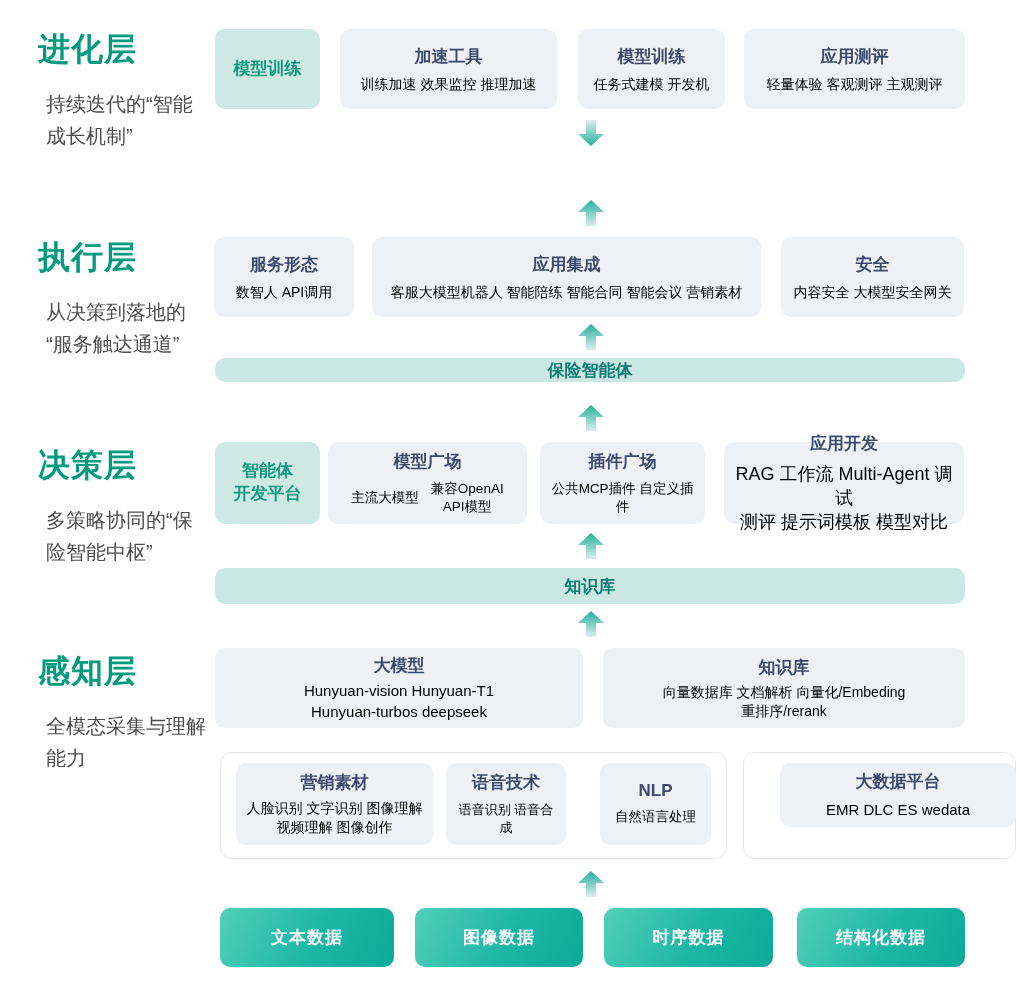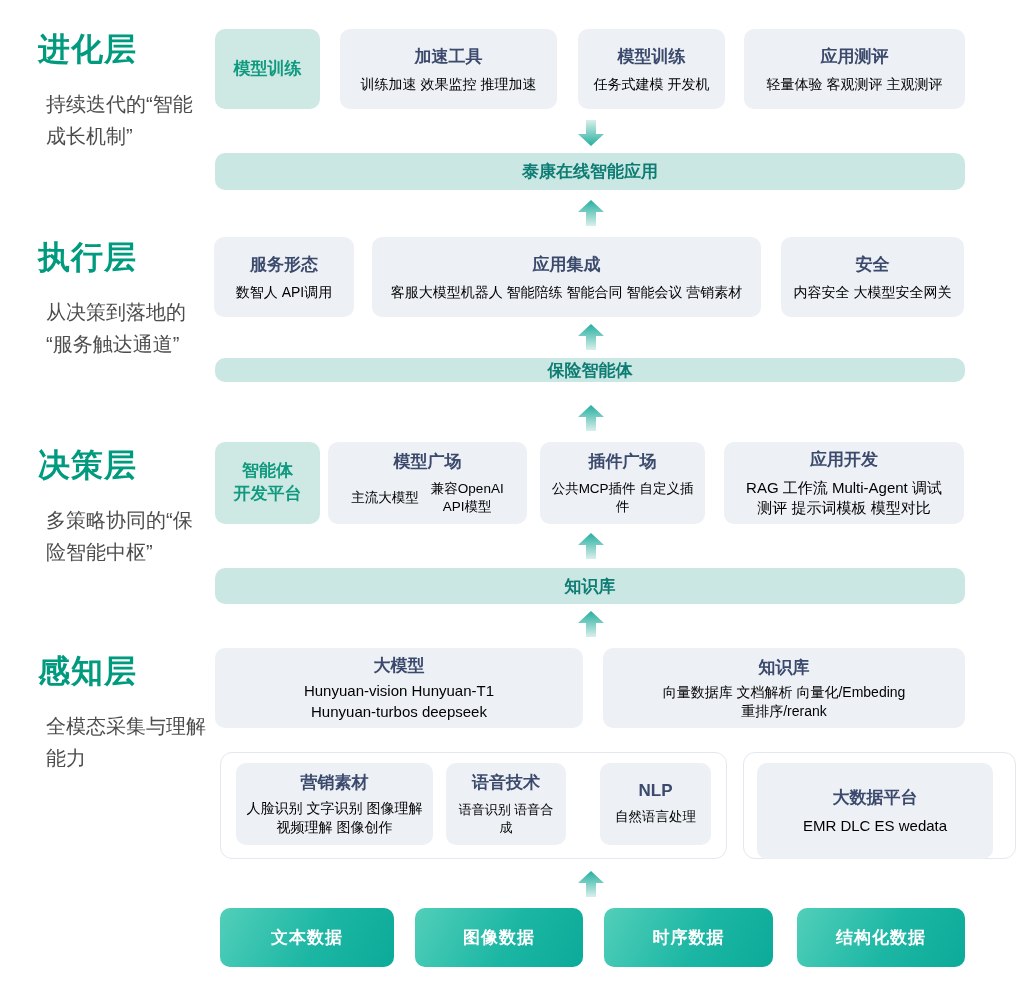--- a/index.html
+++ b/index.html
@@ -108,23 +108,20 @@
   </div>
   <div class="card" style="left:744px;top:29px;width:221px;height:80px;">
     <div class="t">应用测评</div>
     <div class="s">轻量体验 客观测评 主观测评</div>
   </div>
 
   <svg class="arrow" style="left:578px;top:120px;" viewBox="0 0 26 26">
     <path d="M13 26 L0 14 L8 14 L8 0 L18 0 L18 14 L26 14 Z" fill="url(#gDown)"></path>
   </svg>
 
-  <div class="band" style="top:153px;">
-    <div class="t">泰康在线智能应用</div>
-  </div>
 
   <svg class="arrow" style="left:578px;top:200px;" viewBox="0 0 26 26">
     <path d="M13 0 L26 12 L18 12 L18 26 L8 26 L8 12 L0 12 Z" fill="url(#gUp)"></path>
   </svg>
 
   <div class="card" style="left:214px;top:237px;width:140px;height:80px;">
     <div class="t">服务形态</div>
     <div class="s">数智人  API调用</div>
   </div>
   <div class="card" style="left:372px;top:237px;width:389px;height:80px;">
@@ -159,21 +156,21 @@
       <div class="s">兼容OpenAI
 API模型</div>
     </div>
   </div>
   <div class="card" style="left:540px;top:442px;width:165px;height:82px;">
     <div class="t">插件广场</div>
     <div class="s" style="font-size:13.5px;">公共MCP插件 自定义插件</div>
   </div>
   <div class="card" style="left:724px;top:442px;width:240px;height:82px;">
     <div class="t">应用开发</div>
-    <div class="s" style="font-size:15px;">RAG 工作流 Multi-Agent 调试
+    <div class="s" style="font-size:18px;">RAG 工作流 Multi-Agent 调试
 测评 提示词模板 模型对比</div>
   </div>
 
   <svg class="arrow" style="left:578px;top:533px;" viewBox="0 0 26 26">
     <path d="M13 0 L26 12 L18 12 L18 26 L8 26 L8 12 L0 12 Z" fill="url(#gUp)"></path>
   </svg>
 
   <div class="band" style="top:568px;height:36px;">
     <div class="t">知识库</div>
   </div>
@@ -202,21 +199,21 @@
 视频理解 图像创作</div>
   </div>
   <div class="card" style="left:446px;top:763px;width:120px;height:82px;">
     <div class="t">语音技术</div>
     <div class="s" style="font-size:13px;">语音识别 语音合成</div>
   </div>
   <div class="card" style="left:600px;top:763px;width:111px;height:82px;">
     <div class="t">NLP</div>
     <div class="s" style="font-size:13.5px;">自然语言处理</div>
   </div>
-  <div class="card" style="left:757px;top:763px;width:236px;height:96px;">
+  <div class="card" style="left:780px;top:763px;width:236px;height:64px;">
     <div class="t">大数据平台</div>
     <div class="s" style="font-size:15px;">EMR DLC ES wedata</div>
   </div>
 
   <svg class="arrow" style="left:578px;top:871px;" viewBox="0 0 26 26">
     <path d="M13 0 L26 12 L18 12 L18 26 L8 26 L8 12 L0 12 Z" fill="url(#gUp)"></path>
   </svg>
 
   <div class="pill" style="left:220px;top:908px;width:174px;">
     <div class="t">文本数据</div>

